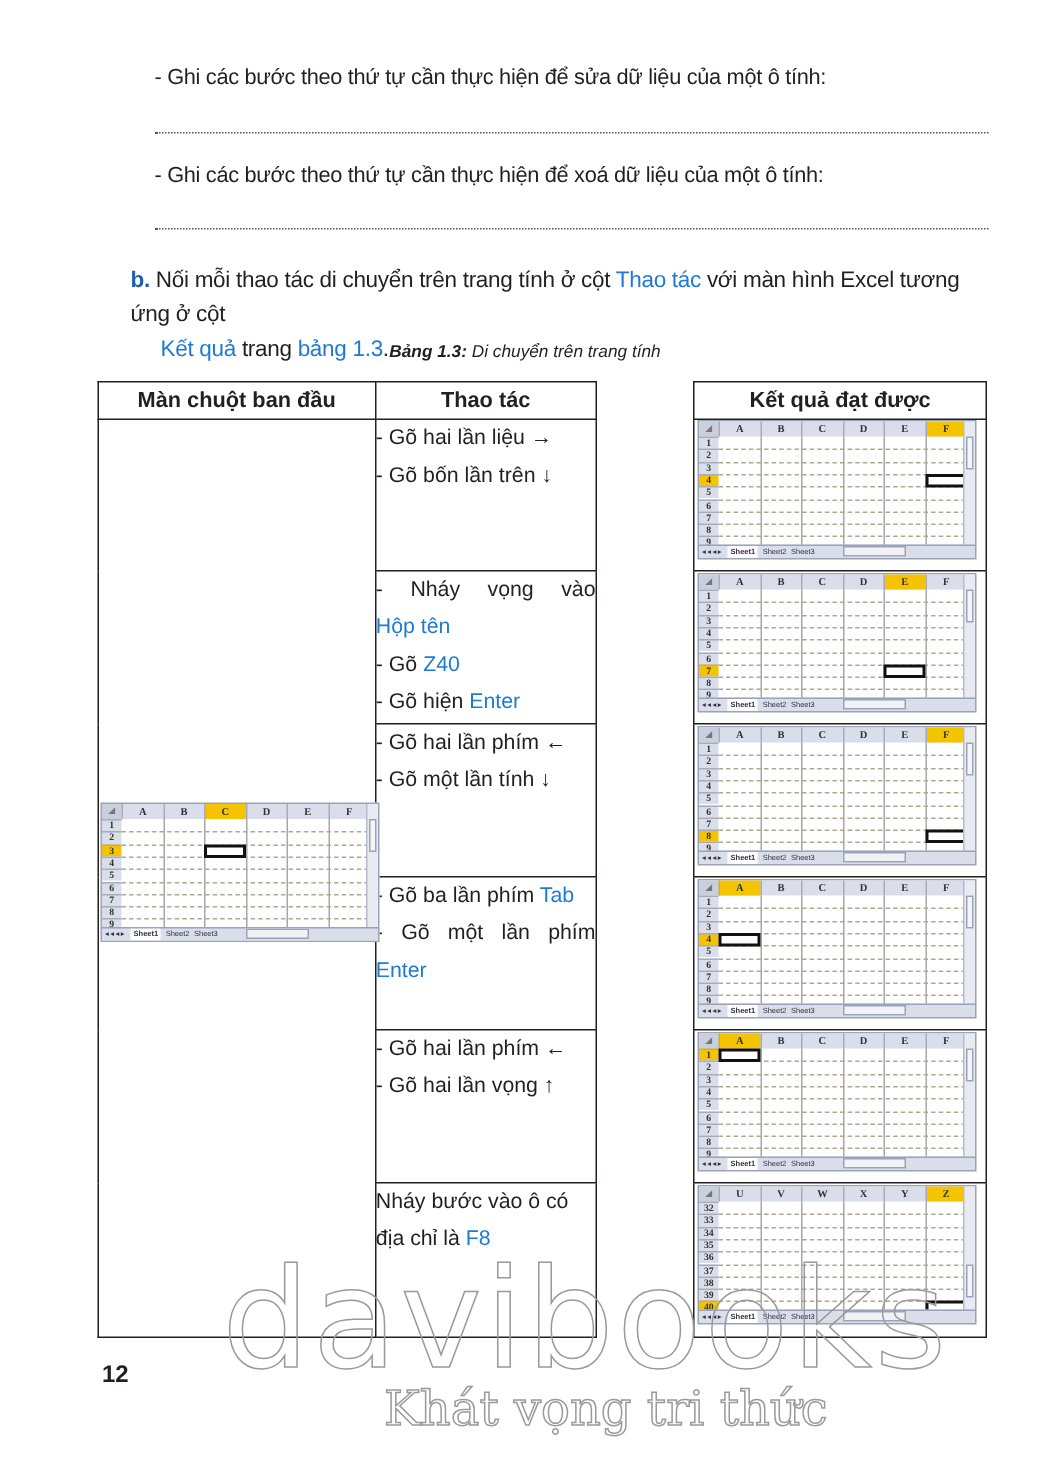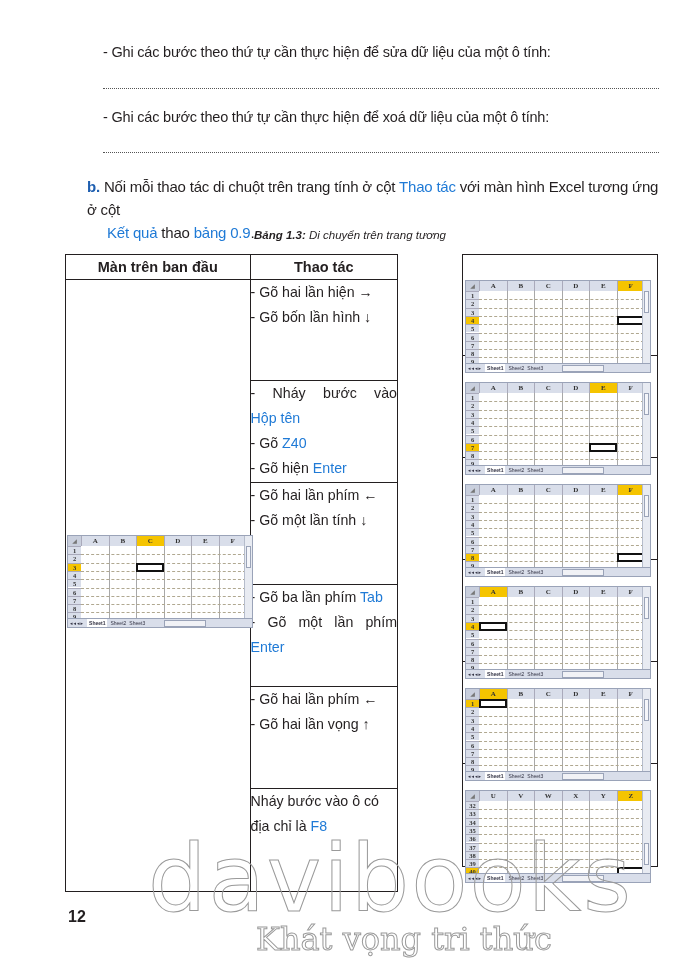--- a/index.html
+++ b/index.html
@@ -40,43 +40,43 @@
 </style>
 </head>
 <body>
 
 <div class="abs q" style="left:103px;top:44px;">- Ghi các bước theo thứ tự cần thực hiện để sửa dữ liệu của một ô tính:</div>
 <div class="abs dots" style="left:103px;top:88px;width:556px;"></div>
 <div class="abs q" style="left:103px;top:109px;">- Ghi các bước theo thứ tự cần thực hiện để xoá dữ liệu của một ô tính:</div>
 <div class="abs dots" style="left:103px;top:152px;width:556px;"></div>
 
 <div class="abs q" style="left:87px;top:175px;width:575px;line-height:23px;font-size:15px;">
-  <span class="bold-b">b.</span><span> Nối mỗi thao tác di chuột trên trang tính ở cột </span><span class="blue">Thao tác</span><span> với màn hình Excel tương ứng ở cột </span><br><span style="margin-left:20px"></span><span class="blue">Kết quả</span><span> thao </span><span class="blue">bảng 0.9</span><span>.</span>
+  <span class="bold-b">b.</span><span> Nối mỗi thao tác di chuyển trên trang tính ở cột </span><span class="blue">Thao tác</span><span> với màn hình Excel tương ứng ở cột </span><br><span style="margin-left:20px"></span><span class="blue">Kết quả</span><span> trang </span><span class="blue">bảng 1.3</span><span>.</span>
 </div>
 
 <div class="abs cap" style="left:0;top:229px;width:700px;">
-  <b>Bảng 1.3:</b><span> Di chuyển trên trang tương</span>
+  <b>Bảng 1.3:</b><span> Di chuyển trên trang tính</span>
 </div>
 
 <table class="t" style="left:65px;top:254px;width:333px;">
   <tbody>
       <tr style="height:24px;">
-    <th style="width:183px;">Màn trên ban đầu</th>
+    <th style="width:183px;">Màn chuột ban đầu</th>
     <th style="width:146px;">Thao tác</th>
   </tr>
   <tr style="height:101px;">
     <td rowspan="6" style="height:610px;"></td>
     <td class="op">
-          <span class="ln"><span>- Gõ hai lần hiện →</span></span>
-          <span class="ln"><span>- Gõ bốn lần hình ↓</span></span>
+          <span class="ln"><span>- Gõ hai lần liệu →</span></span>
+          <span class="ln"><span>- Gõ bốn lần trên ↓</span></span>
         </td>
   </tr>
   <tr style="height:102px;">
         <td class="op">
-          <span class="ln" style="text-align: justify; text-align-last: justify;"><span>- Nháy bước vào</span></span>
+          <span class="ln" style="text-align: justify; text-align-last: justify;"><span>- Nháy vọng vào</span></span>
           <span class="ln"><span class="blue">Hộp tên</span></span>
           <span class="ln"><span>- Gõ </span><span class="blue">Z40</span></span>
           <span class="ln"><span>- Gõ hiện </span><span class="blue">Enter</span></span>
         </td>
       </tr>
   <tr style="height:102px;">
         <td class="op">
           <span class="ln"><span>- Gõ hai lần phím ←</span></span>
           <span class="ln"><span>- Gõ một lần tính ↓</span></span>
         </td>
@@ -98,20 +98,23 @@
         <td class="op">
           <span class="ln"><span>Nháy bước vào ô có</span></span>
           <span class="ln"><span>địa chỉ là </span><span class="blue">F8</span></span>
         </td>
       </tr>
 </tbody>
   </table>
 
 <table class="t" style="left:462px;top:254px;width:196px;">
   <tbody>
+      <tr style="height:24px;">
+        <th>Kết quả đạt được</th>
+      </tr>
   <tr style="height:101px;">
         <td></td>
       </tr>
   <tr style="height:102px;">
         <td></td>
       </tr>
   <tr style="height:102px;">
         <td></td>
       </tr>
   <tr style="height:102px;">

